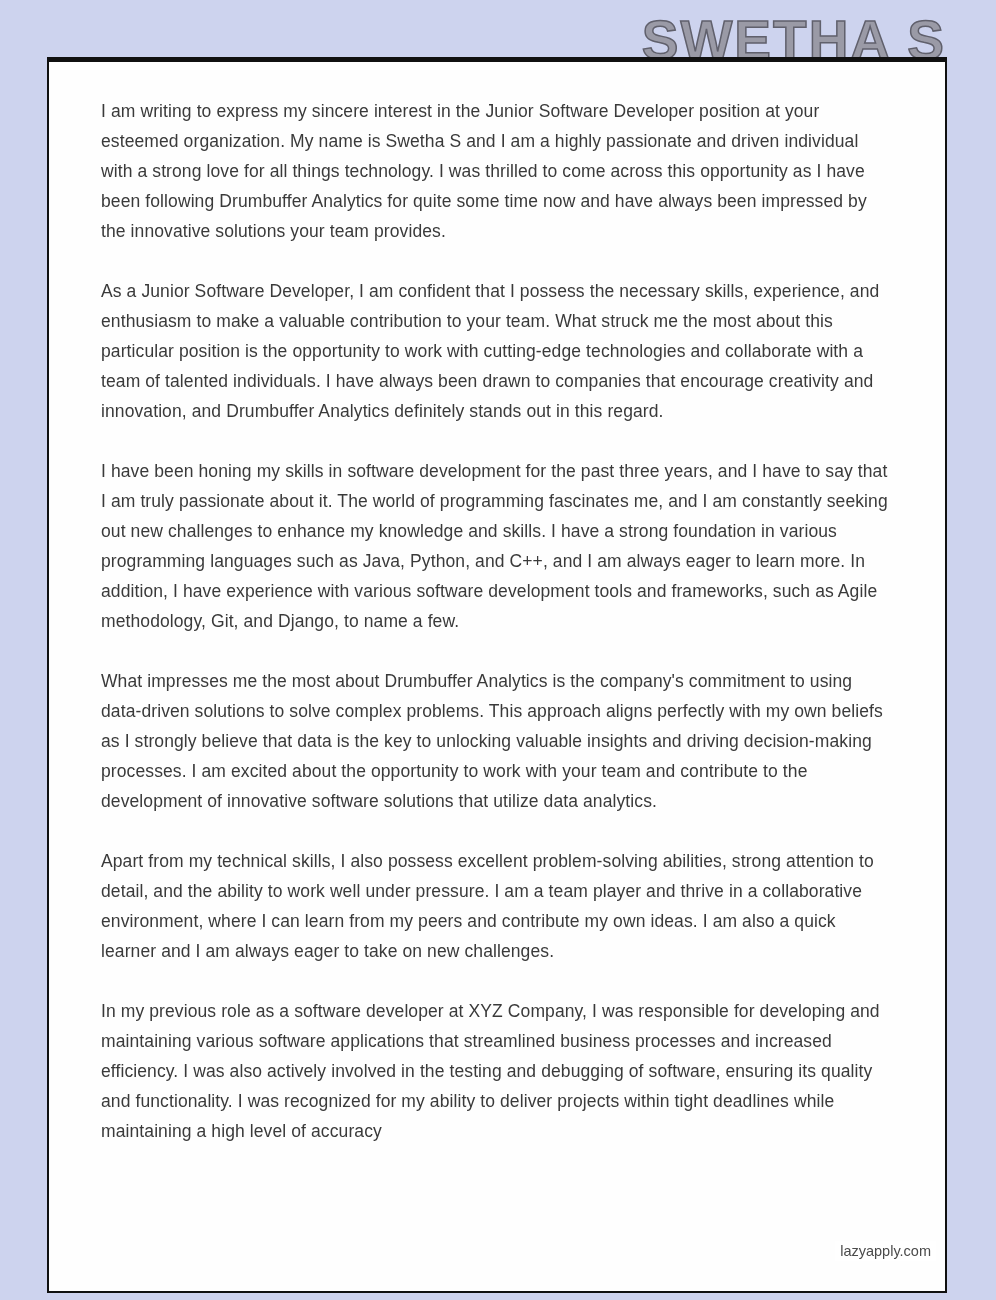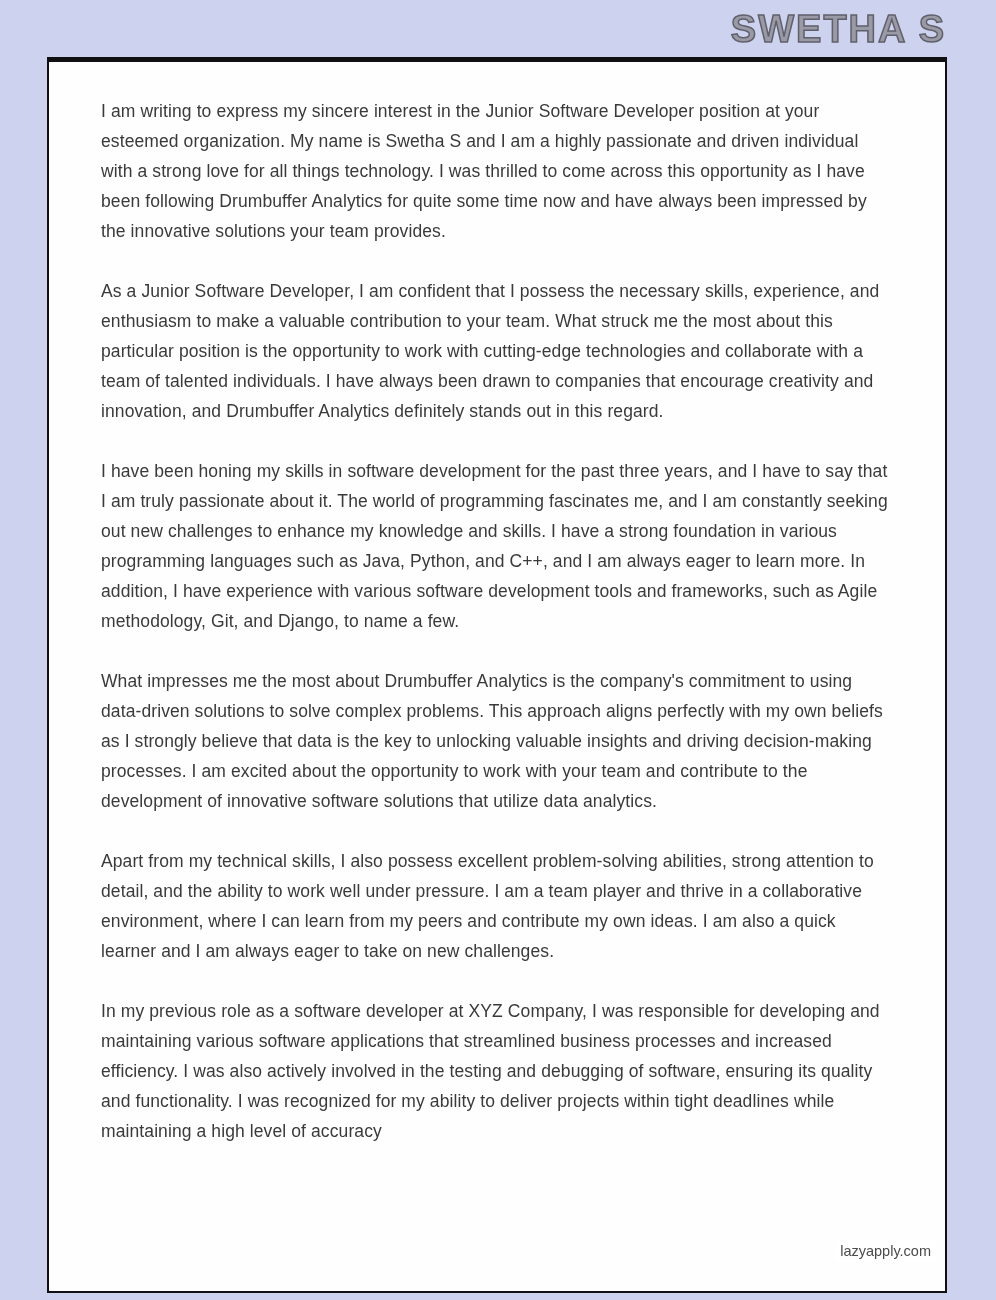--- a/index.html
+++ b/index.html
@@ -10,21 +10,21 @@
   body {
     background: #cdd3ee;
     font-family: "Liberation Sans", sans-serif;
     overflow: hidden;
     position: relative;
   }
   .header-name {
     position: absolute;
     top: 8px;
     right: 50px;
-    font-size: 38px;
+    font-size: 55px;
     font-weight: 600;
     letter-spacing: 2px;
     color: #9a9aa6;
     -webkit-text-stroke: 1.5px #60606c;
     text-stroke: 1.5px #60606c;
     font-family: "Liberation Sans", sans-serif;
   }
   .document {
     position: absolute;
     left: 47px;

